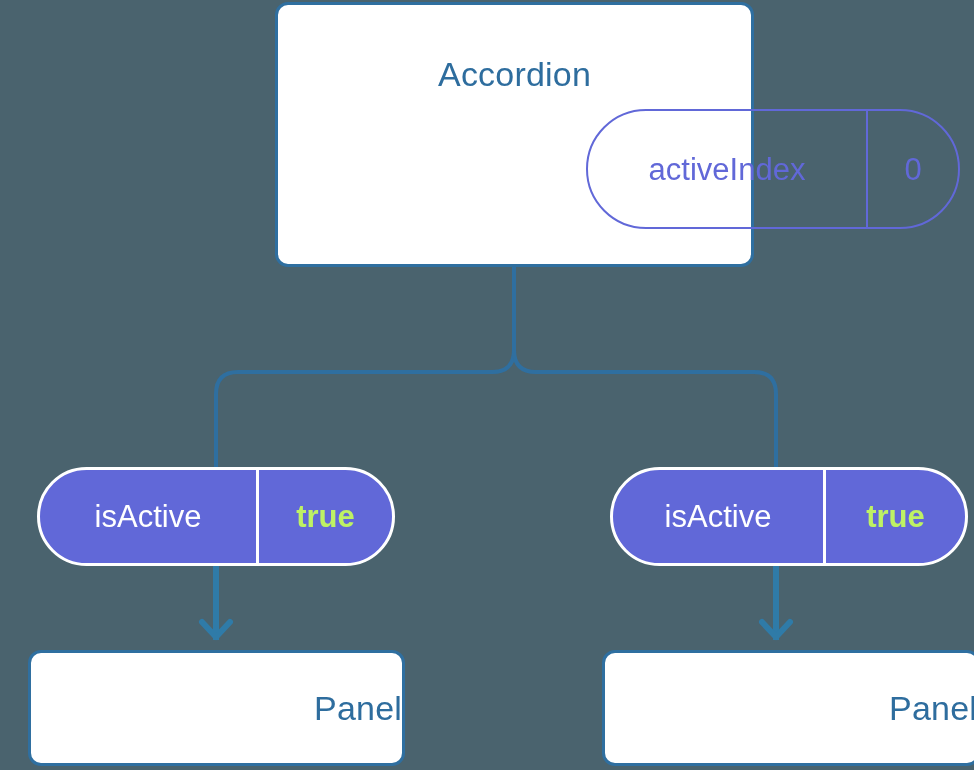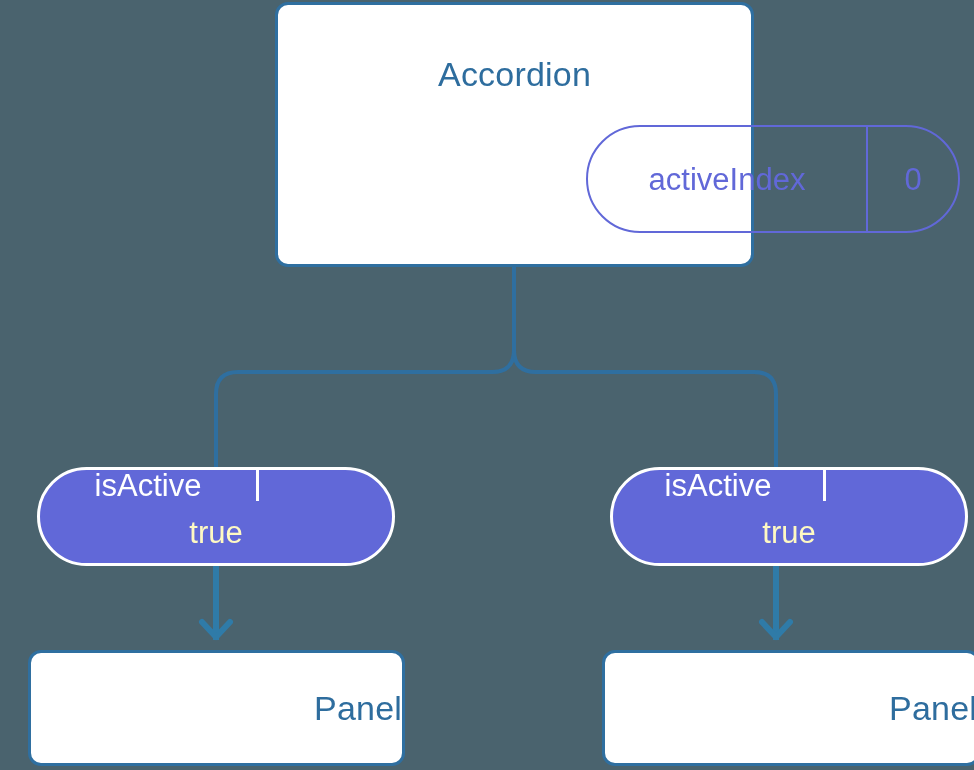--- a/index.html
+++ b/index.html
@@ -109,36 +109,36 @@
     color: #6168d8;
   }
   .pill.outline .pill-val {
     color: #6168d8;
   }
 
   
   .pill.filled {
     background: #6168d8;
     border: 3px solid #ffffff;
-    flex-direction: column;
   }
   .pill.filled .pill-key {
     border-right: 3px solid #ffffff;
     color: #ffffff;
   }
   .pill.filled .pill-val {
-    color: #fef9c3;
+    color: #bef264;
+    font-weight: bold;
   }
 
   #pill-active-index {
     position: absolute;
     left: 308px;
-    top: 120px;
+    top: 104px;
     width: 374px;
-    height: 108px;
+    height: 120px;
     z-index: 3;
   }
   #pill-active-index .pill-key {
     width: 280px;
     font-size: 31px;
   }
   #pill-active-index .pill-val {
     flex: 1;
     font-size: 31px;
   }

